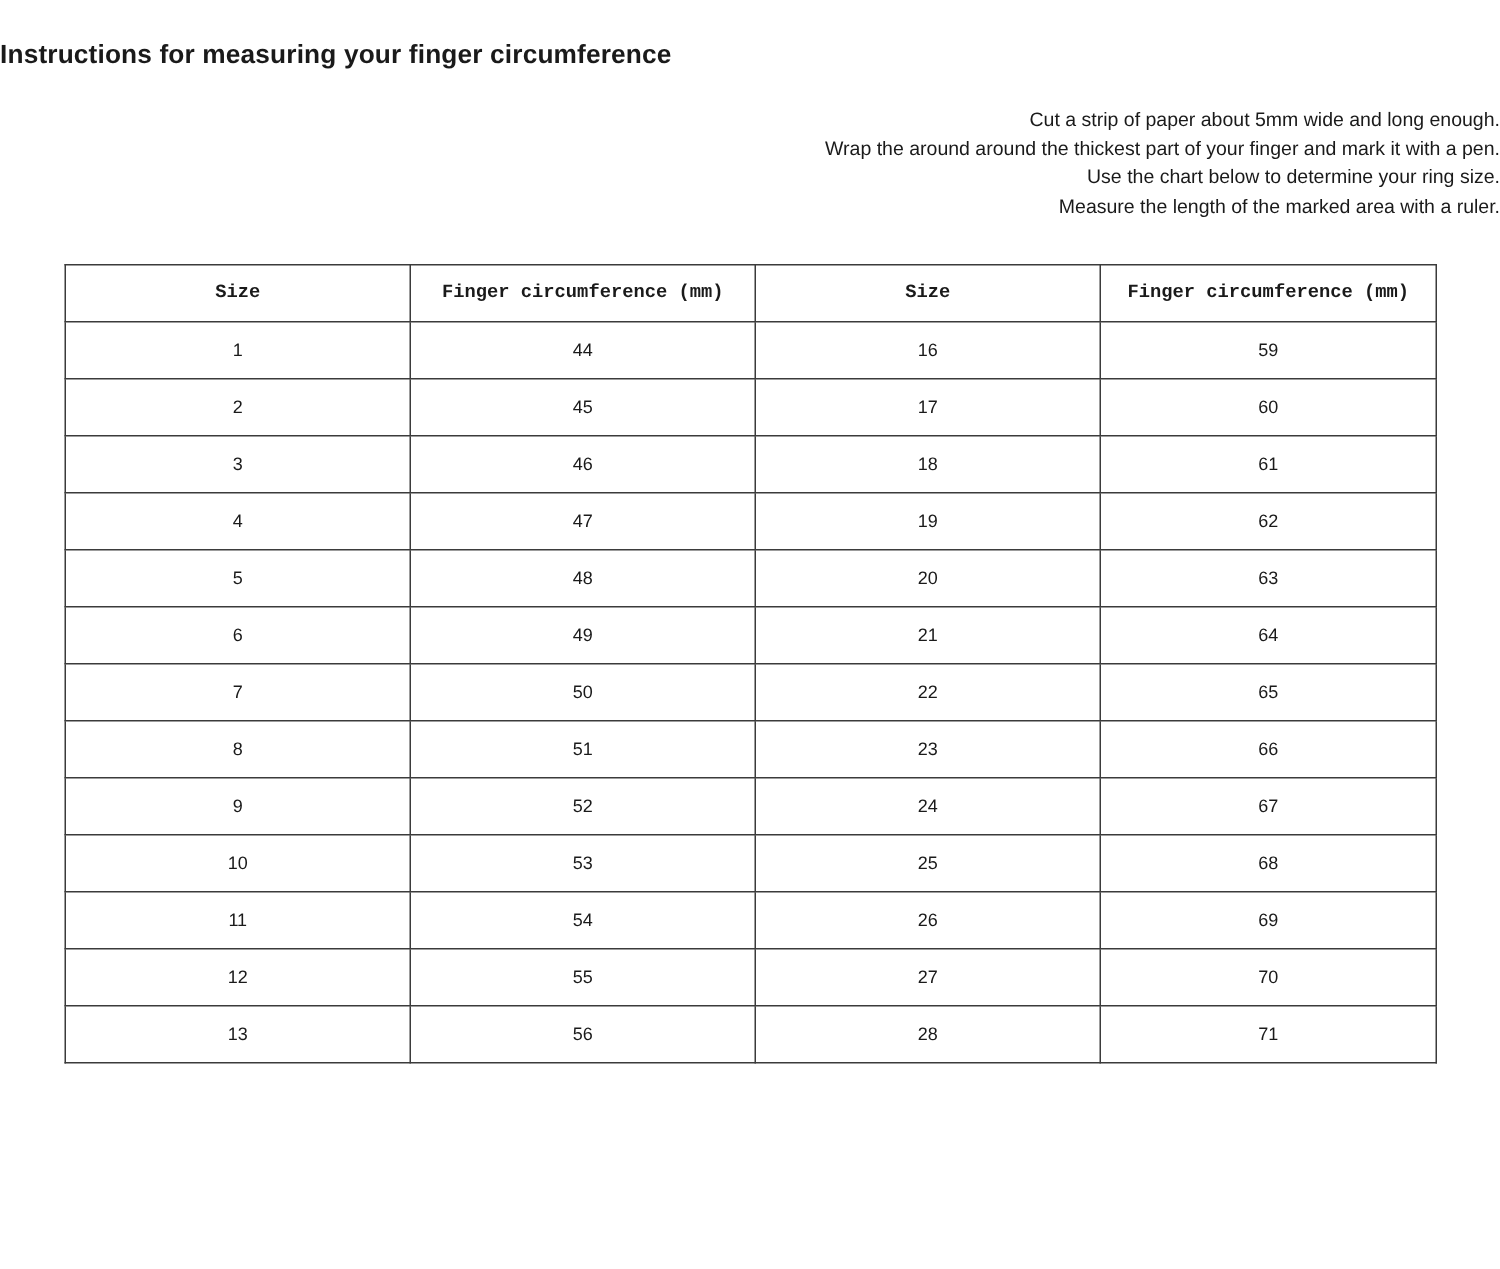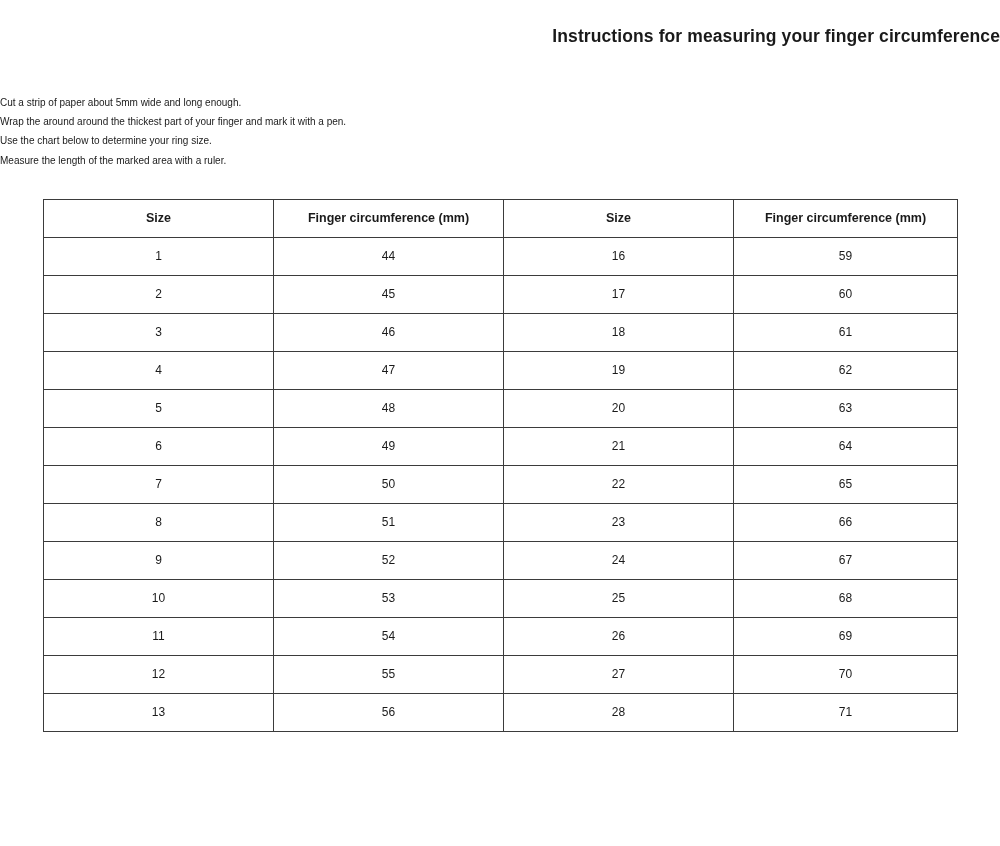--- a/index.html
+++ b/index.html
@@ -12,30 +12,30 @@
   body{
     width:1000px;height:846px;
     background:var(--background);
     color:var(--text);
     font-family:"Liberation Sans","DejaVu Sans",sans-serif;
     overflow:hidden;
     position:relative;
   }
   .page-title{
     margin:24px 0 0 0;
-    text-align:right;
+    text-align:left;
     font-size:17.5px;
     line-height:24px;
     font-weight:700;
     letter-spacing:0.1px;
   }
   .instructions{
-    margin-top:45px;
-    text-align:left;
-    font-size:10px;
+    margin-top:22px;
+    text-align:right;
+    font-size:13px;
     line-height:19.2px;
   }
   .table-wrap{
     margin:29px auto 0 auto;
     width:914px;
   }
   table{
     border-collapse:collapse;
     width:100%;
     table-layout:fixed;
@@ -46,20 +46,21 @@
     border:1px solid var(--border);
     text-align:center;
     vertical-align:middle;
     height:38px;
     padding:0;
     font-size:12px;
   }
   th{
     font-weight:700;
     font-size:12.5px;
+    font-family:Liberation Mono, monospace;
   }
 </style>
 </head>
 <body>
 
 <h1 class="page-title">Instructions for measuring your finger circumference</h1>
 
 <div class="instructions">
   <div>Cut a strip of paper about 5mm wide and long enough.</div>
   <div>Wrap the around around the thickest part of your finger and mark it with a pen.</div>

